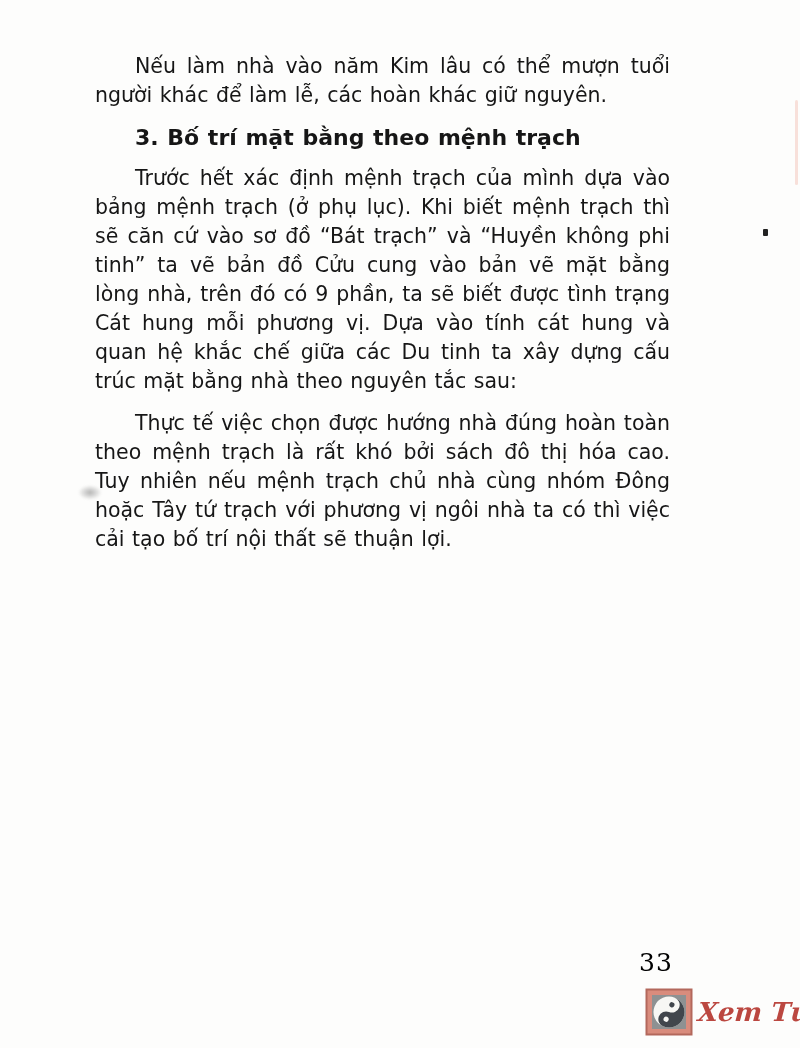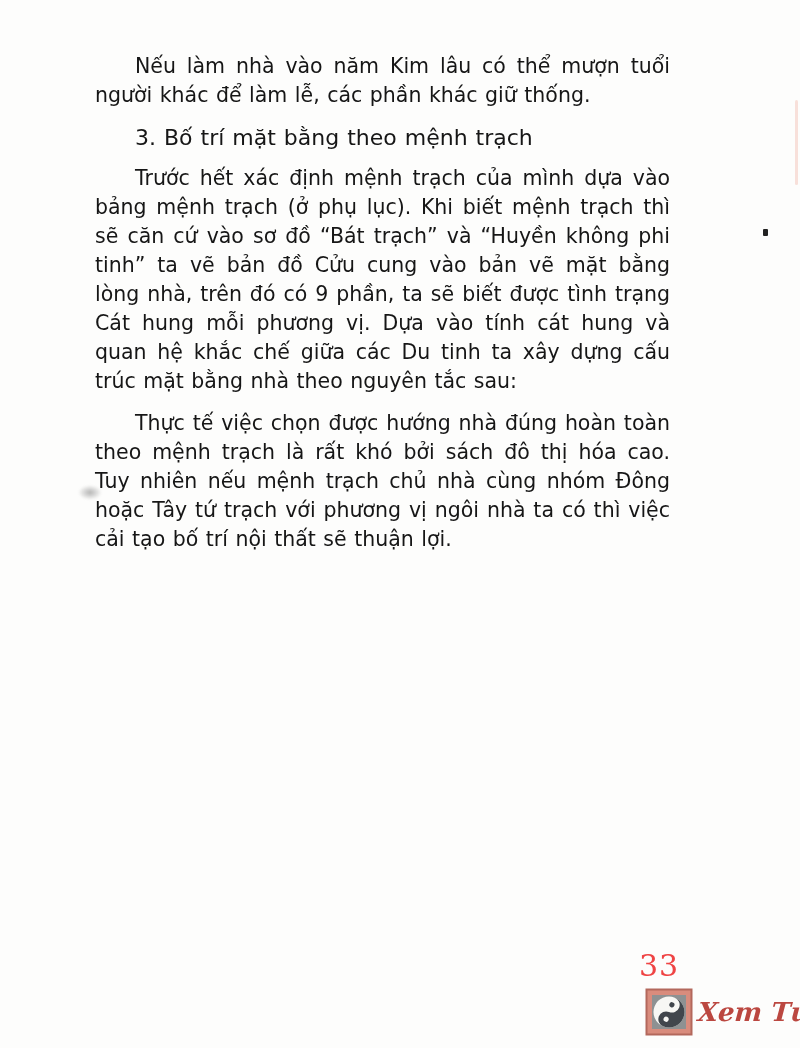--- a/index.html
+++ b/index.html
@@ -22,32 +22,32 @@
   }
   .text-block p {
     margin: 0 0 13px 0;
     font-size: 20.5px;
     line-height: 29px;
     text-align: justify;
     text-indent: 40px;
     word-spacing: 1px;
   }
   .text-block p.heading {
-    font-weight: normal;
+    font-weight: bold;
     font-size: 22px;
     text-align: left;
     margin: 6px 0 12px 0;
   }
   .italic { font-style: italic; }
   .page-number {
     position: absolute;
     left: 639px; top: 948px;
     font-family: "DejaVu Serif", "Liberation Serif", serif;
-    font-size: 30px;
-    color: #ef4444;
+    font-size: 25px;
+    color: #000000;
     letter-spacing: 1px;
   }
   .watermark {
     position: absolute;
     left: 645px; top: 988px;
     display: flex;
     align-items: center;
     gap: 5px;
   }
   .wm-logo { width: 48px; height: 48px; display: block; }
@@ -83,21 +83,21 @@
     opacity: .4;
     border-radius: 2px;
   }
 </style>
 </head>
 <body>
 
 <div class="page">
 
   <div class="text-block">
-      <p class="body"><span>Nếu làm nhà vào năm Kim lâu có thể mượn tuổi người khác để làm lễ, các phần khác giữ thống.</span></p>
+      <p class="body"><span>Nếu làm nhà vào năm Kim lâu có thể mượn tuổi người khác để làm lễ, các hoàn khác giữ nguyên.</span></p>
       <p class="heading"><span>3. Bố trí mặt bằng theo mệnh trạch</span></p>
       <p class="body"><span>Trước hết xác định mệnh trạch của mình dựa vào bảng mệnh trạch (ở phụ lục). Khi biết mệnh trạch thì sẽ căn cứ vào sơ đồ “Bát trạch” và “Huyền không phi tinh” ta vẽ bản đồ Cửu cung vào bản vẽ mặt bằng lòng nhà, trên đó có 9 phần, ta sẽ biết được tình trạng Cát hung mỗi phương vị. Dựa vào tính cát hung và quan hệ khắc chế giữa các Du tinh ta xây dựng cấu trúc mặt bằng nhà theo nguyên tắc sau:</span></p>
       <p class="body"><span>Thực tế việc chọn được hướng nhà đúng hoàn toàn theo mệnh trạch là rất khó bởi sách đô thị hóa cao. Tuy nhiên nếu mệnh trạch chủ nhà cùng nhóm Đông hoặc Tây tứ trạch với phương vị ngôi nhà ta có thì việc cải tạo bố trí nội thất sẽ thuận lợi.</span></p>
     </div>
 
   <div class="page-number">33</div>
 
   <div class="watermark">
     <span>
       <svg class="wm-logo" viewBox="0 0 48 48" aria-hidden="true">

